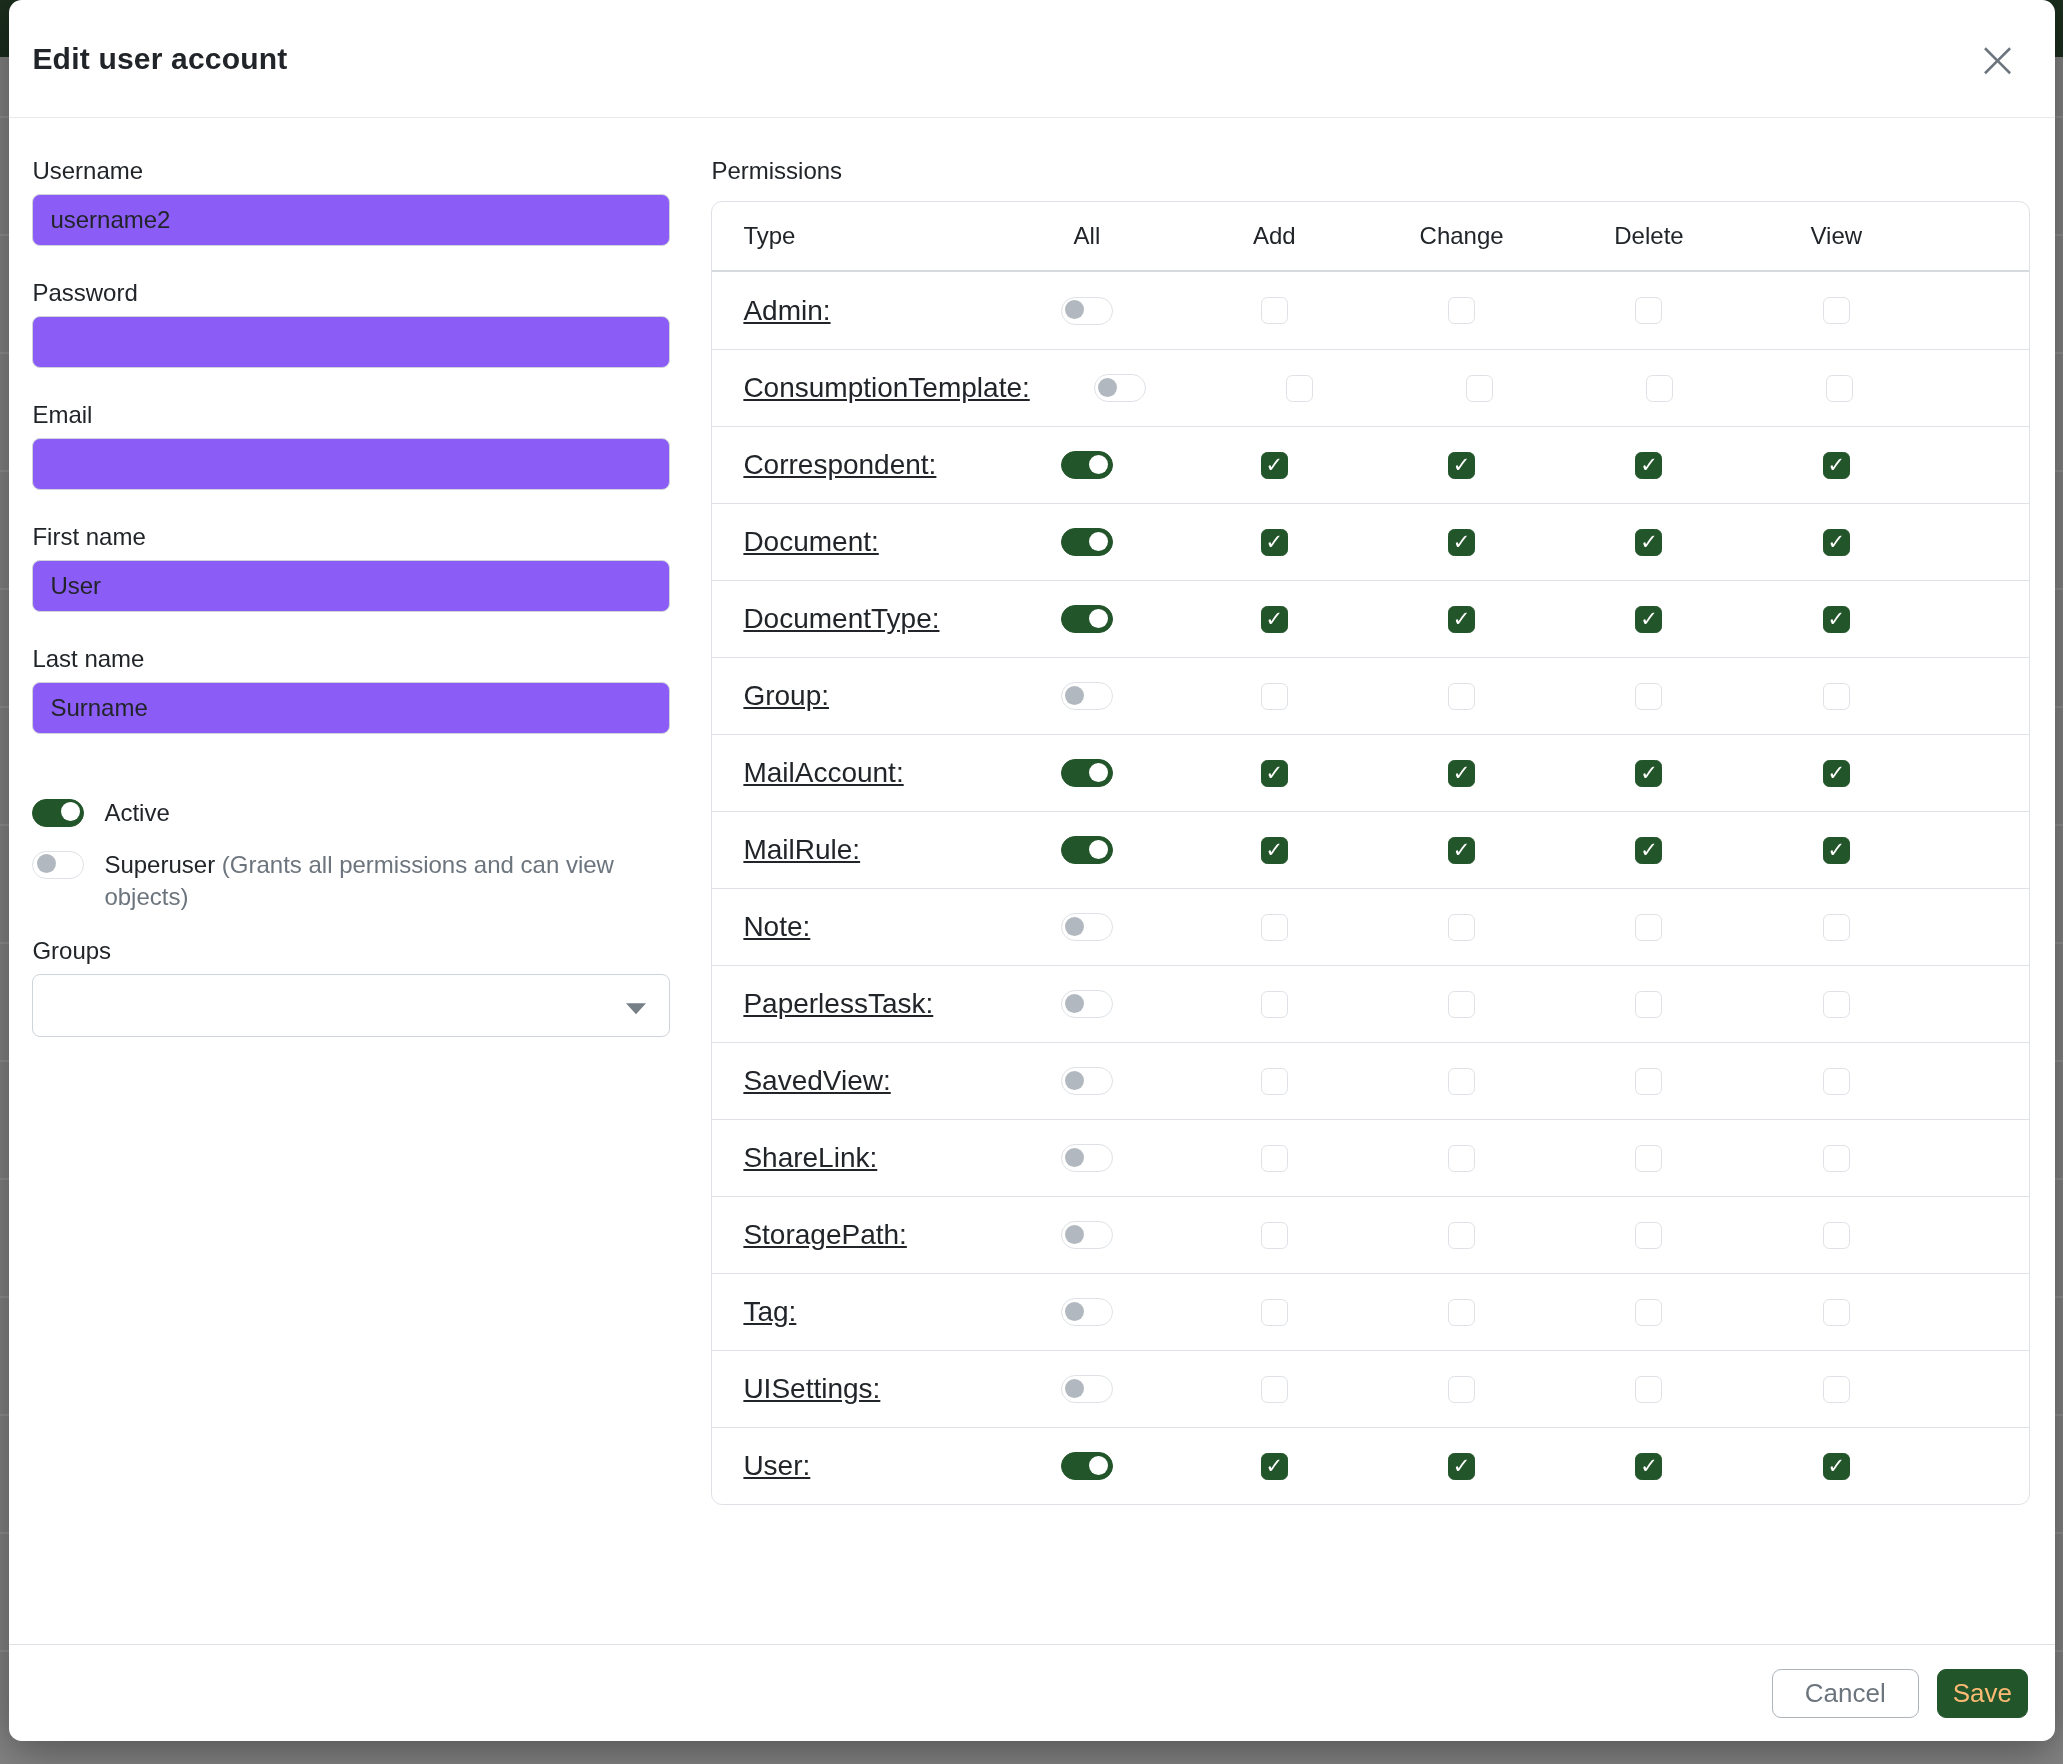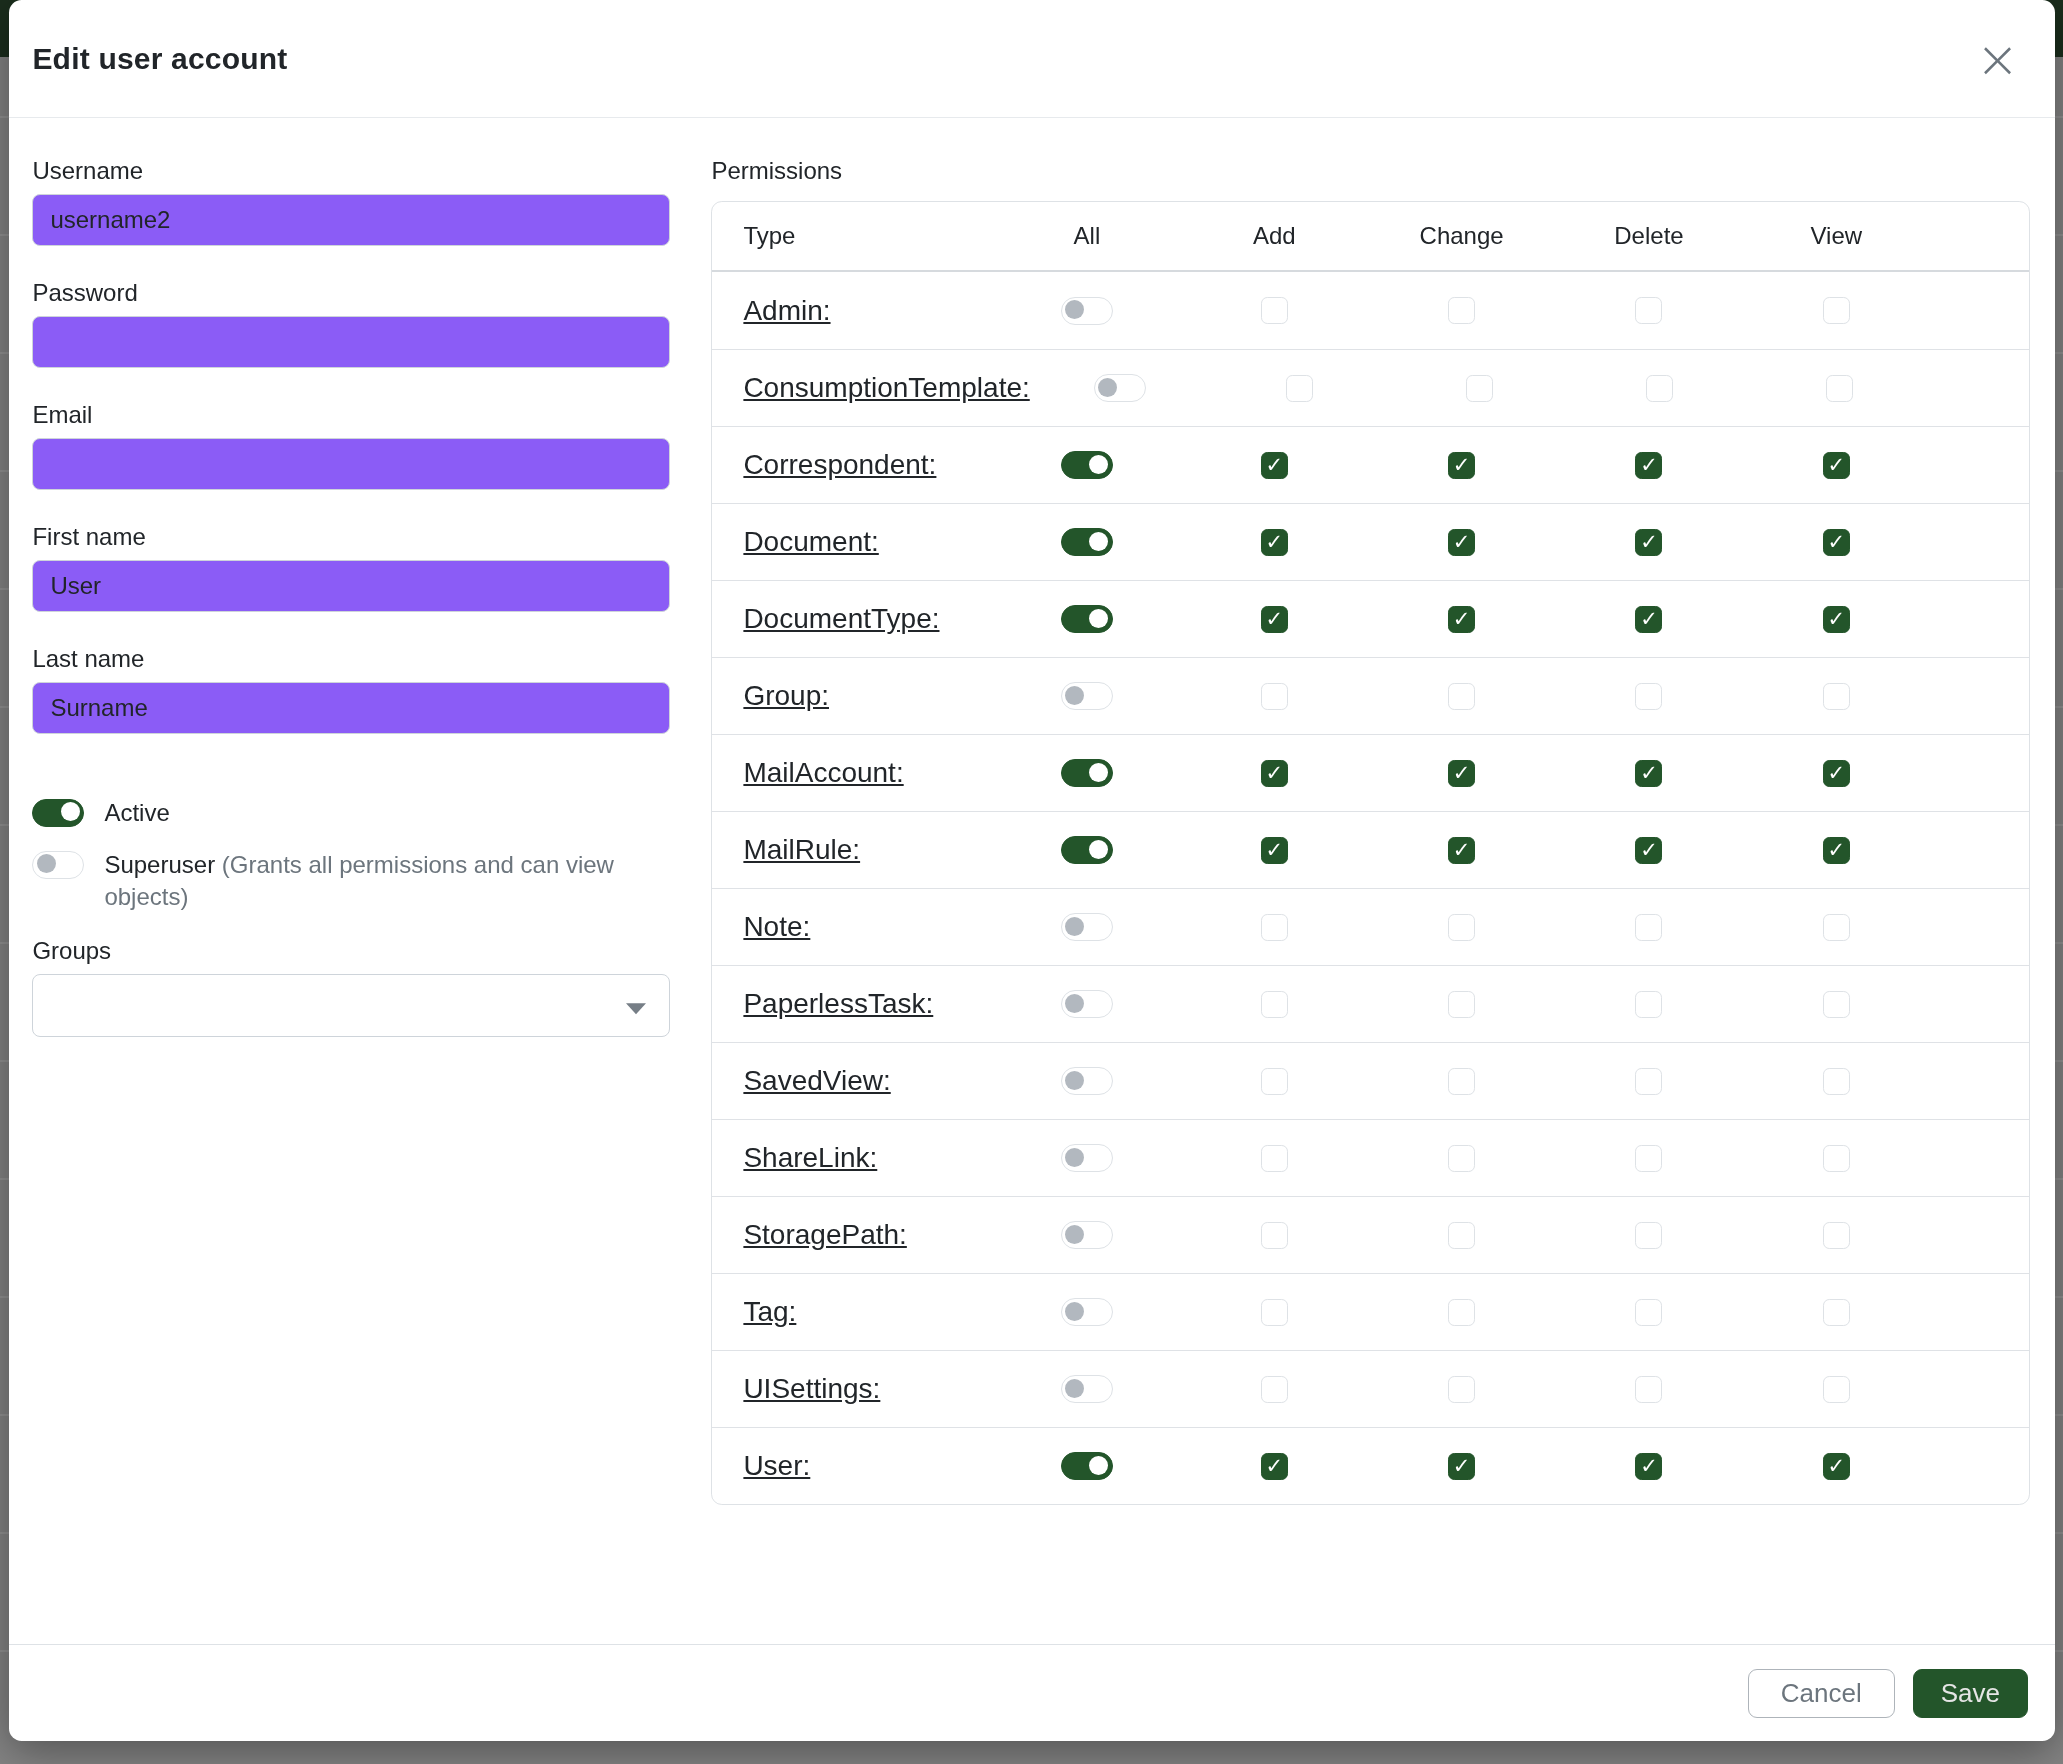--- a/index.html
+++ b/index.html
@@ -122,22 +122,22 @@
   }
   .btn{
     height:49px;border-radius:9px;font-size:26px;cursor:pointer;
     font-family:inherit;display:inline-flex;align-items:center;justify-content:center;
   }
   .btn-cancel{
     background:#fff;border:1.8px solid #aeb4ba;color:var(--muted);
     padding:0 32px;
   }
   .btn-save{
-    background:var(--green);border:1.8px solid var(--green);color:#e5e5e5;
-    padding:0 27px;
+    background:var(--green);border:1.8px solid var(--green);color:#fdba74;
+    padding:0 15px;
   }
 </style>
 </head>
 <body>
 
 <div class="backdrop"></div>
 
 <div class="dialog">
 
   <div class="dialog-header">

